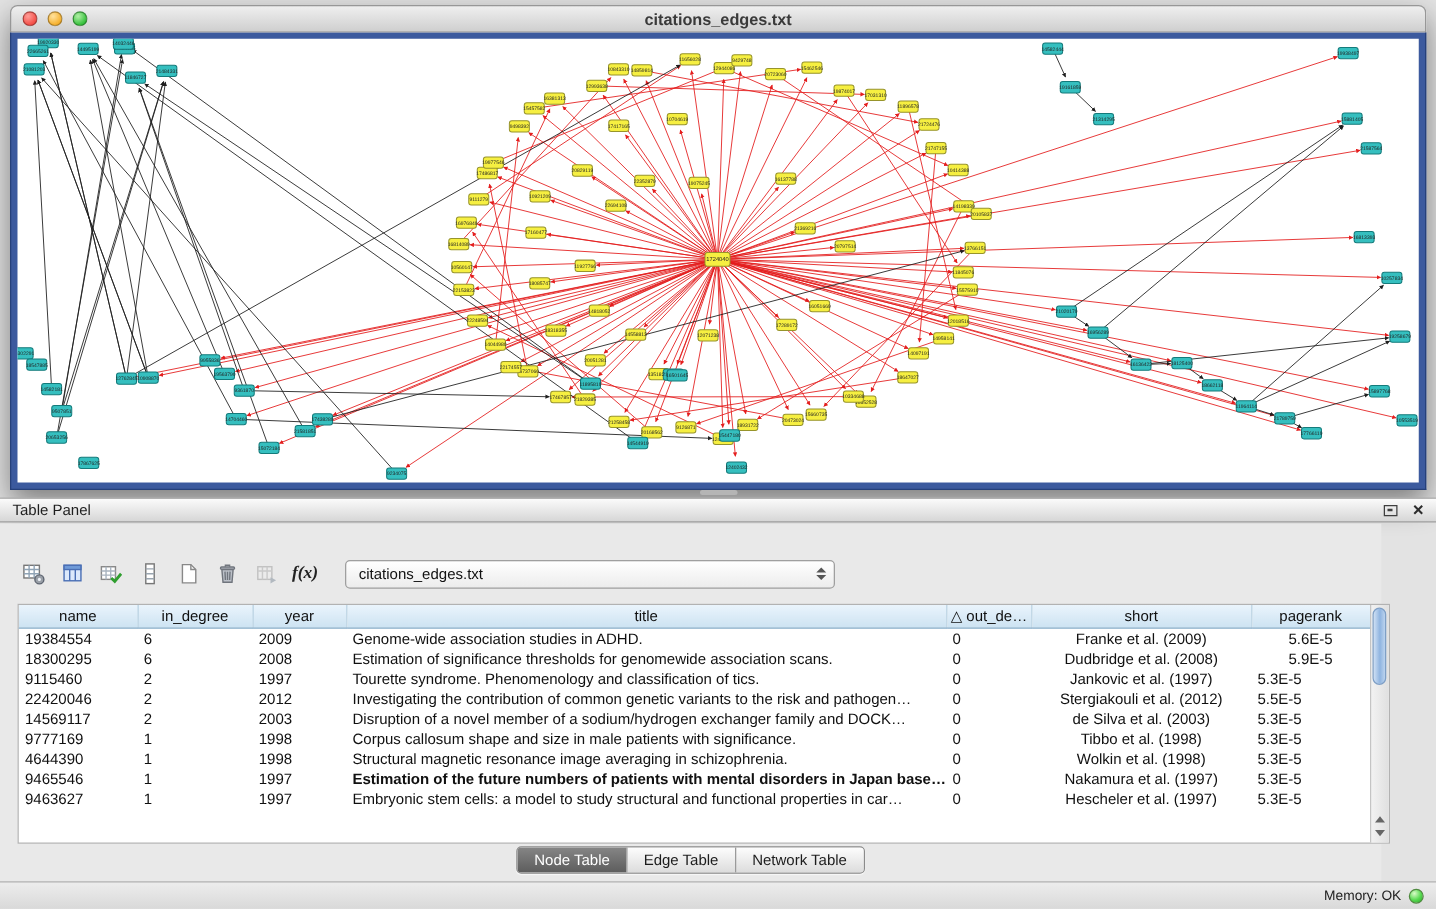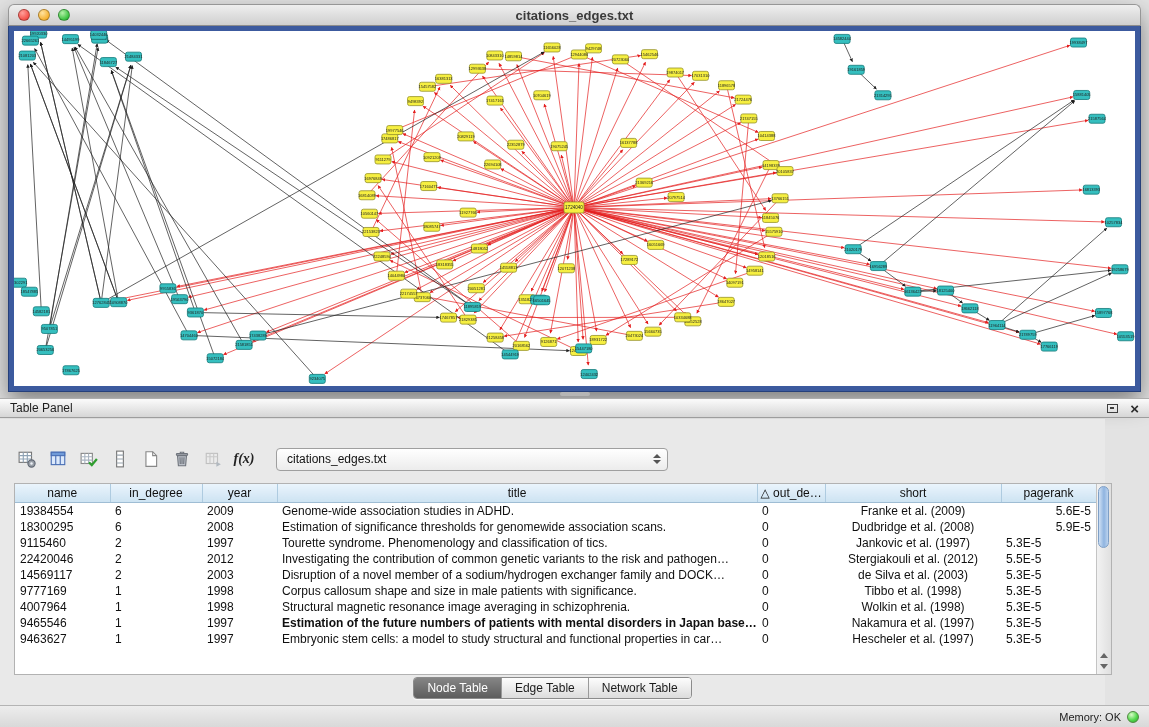--- a/index.html
+++ b/index.html
@@ -603,30 +603,30 @@
             </tr>
           </thead>
         <tbody>
             <tr>
               <td style="text-align: left;">19384554</td>
               <td style="text-align: left;">6</td>
               <td style="text-align: left;">2009</td>
               <td style="text-align: left;">Genome-wide association studies in ADHD.</td>
               <td style="text-align: left;">0</td>
               <td style="text-align: center;">Franke et al. (2009)</td>
-              <td style="text-align: right;">5.6E-5</td>
+              <td style="text-align: center;">5.6E-5</td>
             </tr>
             <tr>
               <td style="text-align: left;">18300295</td>
               <td style="text-align: left;">6</td>
               <td style="text-align: left;">2008</td>
               <td style="text-align: left;">Estimation of significance thresholds for genomewide association scans.</td>
               <td style="text-align: left;">0</td>
               <td style="text-align: center;">Dudbridge et al. (2008)</td>
-              <td style="text-align: right;">5.9E-5</td>
+              <td style="text-align: center;">5.9E-5</td>
             </tr>
             <tr>
               <td style="text-align: left;">9115460</td>
               <td style="text-align: left;">2</td>
               <td style="text-align: left;">1997</td>
               <td style="text-align: left;">Tourette syndrome. Phenomenology and classification of tics.</td>
               <td style="text-align: left;">0</td>
               <td style="text-align: center;">Jankovic et al. (1997)</td>
               <td style="text-align: left;">5.3E-5</td>
             </tr>
@@ -651,21 +651,21 @@
             <tr>
               <td style="text-align: left;">9777169</td>
               <td style="text-align: left;">1</td>
               <td style="text-align: left;">1998</td>
               <td style="text-align: left;">Corpus callosum shape and size in male patients with significance.</td>
               <td style="text-align: left;">0</td>
               <td style="text-align: center;">Tibbo et al. (1998)</td>
               <td style="text-align: left;">5.3E-5</td>
             </tr>
             <tr>
-              <td style="text-align: left;">4007964</td>
+              <td style="text-align: left;">4644390</td>
               <td style="text-align: left;">1</td>
               <td style="text-align: left;">1998</td>
               <td style="text-align: left;">Structural magnetic resonance image averaging in schizophrenia.</td>
               <td style="text-align: left;">0</td>
               <td style="text-align: center;">Wolkin et al. (1998)</td>
               <td style="text-align: left;">5.3E-5</td>
             </tr>
             <tr>
               <td style="text-align: left;">9465546</td>
               <td style="text-align: left;">1</td>

